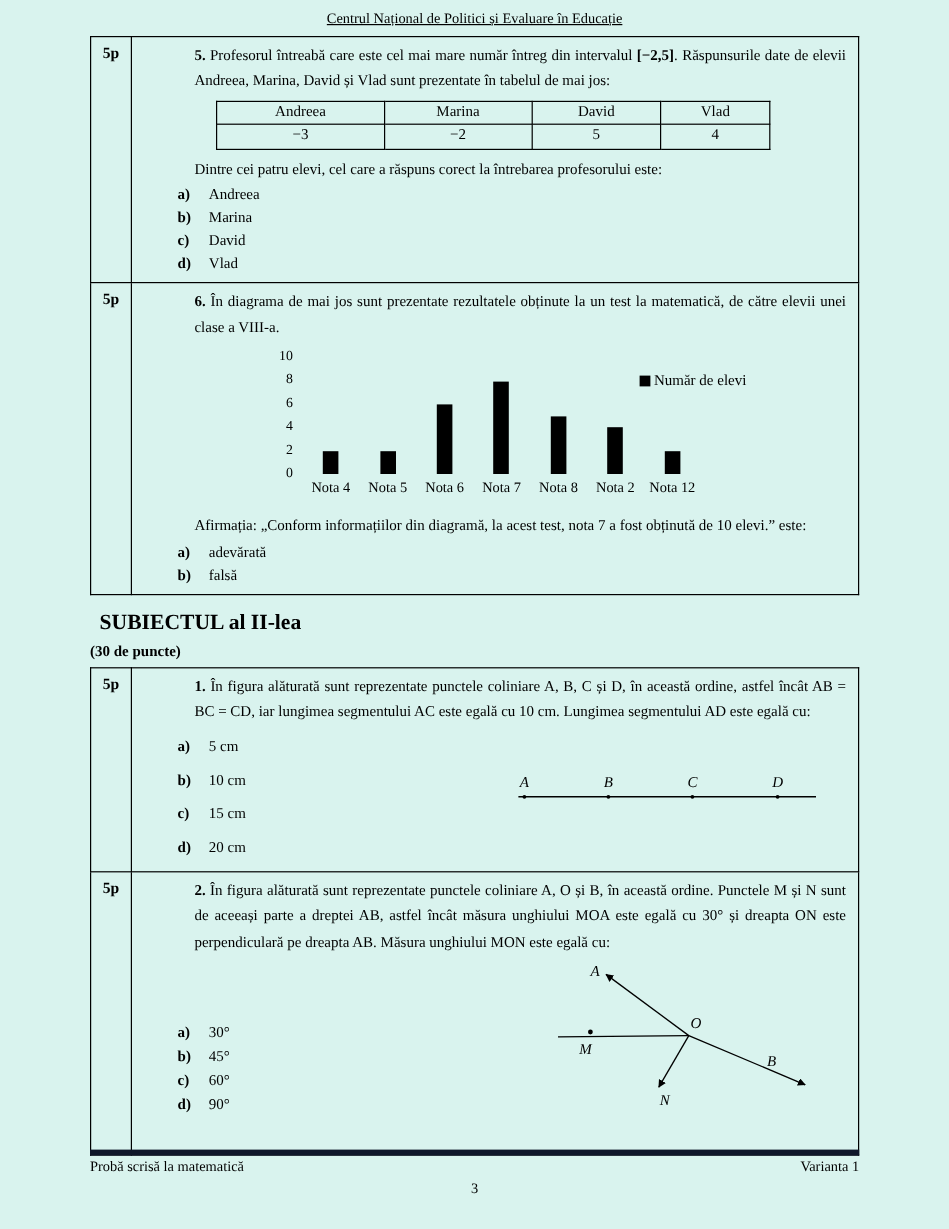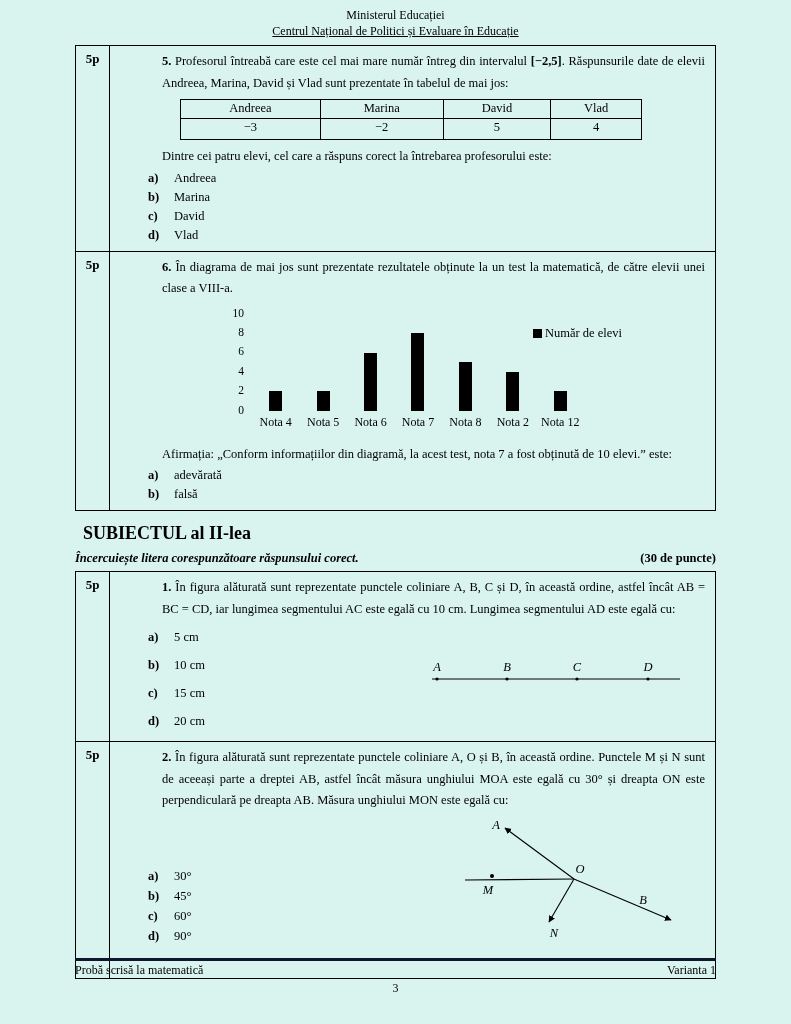--- a/index.html
+++ b/index.html
@@ -57,29 +57,28 @@
   .instr-row { display: flex; justify-content: space-between; font-weight: bold; margin-bottom: 5px; }
   .instr { font-style: italic; }
 
   .q1-lower { display: flex; margin-top: 2px; }
   .figure1 { margin: 36px 0 0 225px; }
   .q2-lower { display: flex; margin-top: 2px; min-height: 158px; }
   .options-q2 { margin-top: 52px; }
   .figure2 { margin: 2px 0 0 255px; }
   svg text { font-family: "Liberation Serif", serif; font-style: italic; font-size: 12.5px; }
 
-  .footer { position: absolute; left: 75px; right: 75px; top: 958px; border-top: 3px solid #0f172a; padding-top: 2px; font-size: 12px; }
+  .footer { position: absolute; left: 75px; right: 75px; top: 958px; border-top: 5px solid #0f172a; padding-top: 2px; font-size: 12px; }
   .footer-row { display: flex; justify-content: space-between; }
   .footer-page { text-align: center; margin-top: 3px; }
 </style>
 </head>
 <body>
 
 <div class="header">
-  <div>Ministerul Educației</div>
   <div class="underlined">Centrul Național de Politici și Evaluare în Educație</div>
 </div>
 
 <div class="content">
 
   <table class="qtable">
     <tbody>
         <tr>
       <td class="pts">5p</td>
       <td class="qbody">
@@ -190,21 +189,20 @@
             <span class="opt-text">falsă</span>
           </div>
         </div>
       </td>
     </tr>
   </tbody>
     </table>
 
   <div class="subj-heading">SUBIECTUL al II-lea</div>
   <div class="instr-row">
-    <span class="instr">Încercuiește litera corespunzătoare răspunsului corect.</span>
     <span class="pts-note">(30 de puncte)</span>
   </div>
 
   <table class="qtable">
     <tbody>
         <tr>
       <td class="pts">5p</td>
       <td class="qbody">
         <div class="qtext"><span class="qnum">1.</span>
           <span>În figura alăturată sunt reprezentate punctele coliniare A, B, C și D, în această ordine, astfel încât AB = BC = CD, iar lungimea segmentului AC este egală cu 10 cm. Lungimea segmentului AD este egală cu:</span></div>

